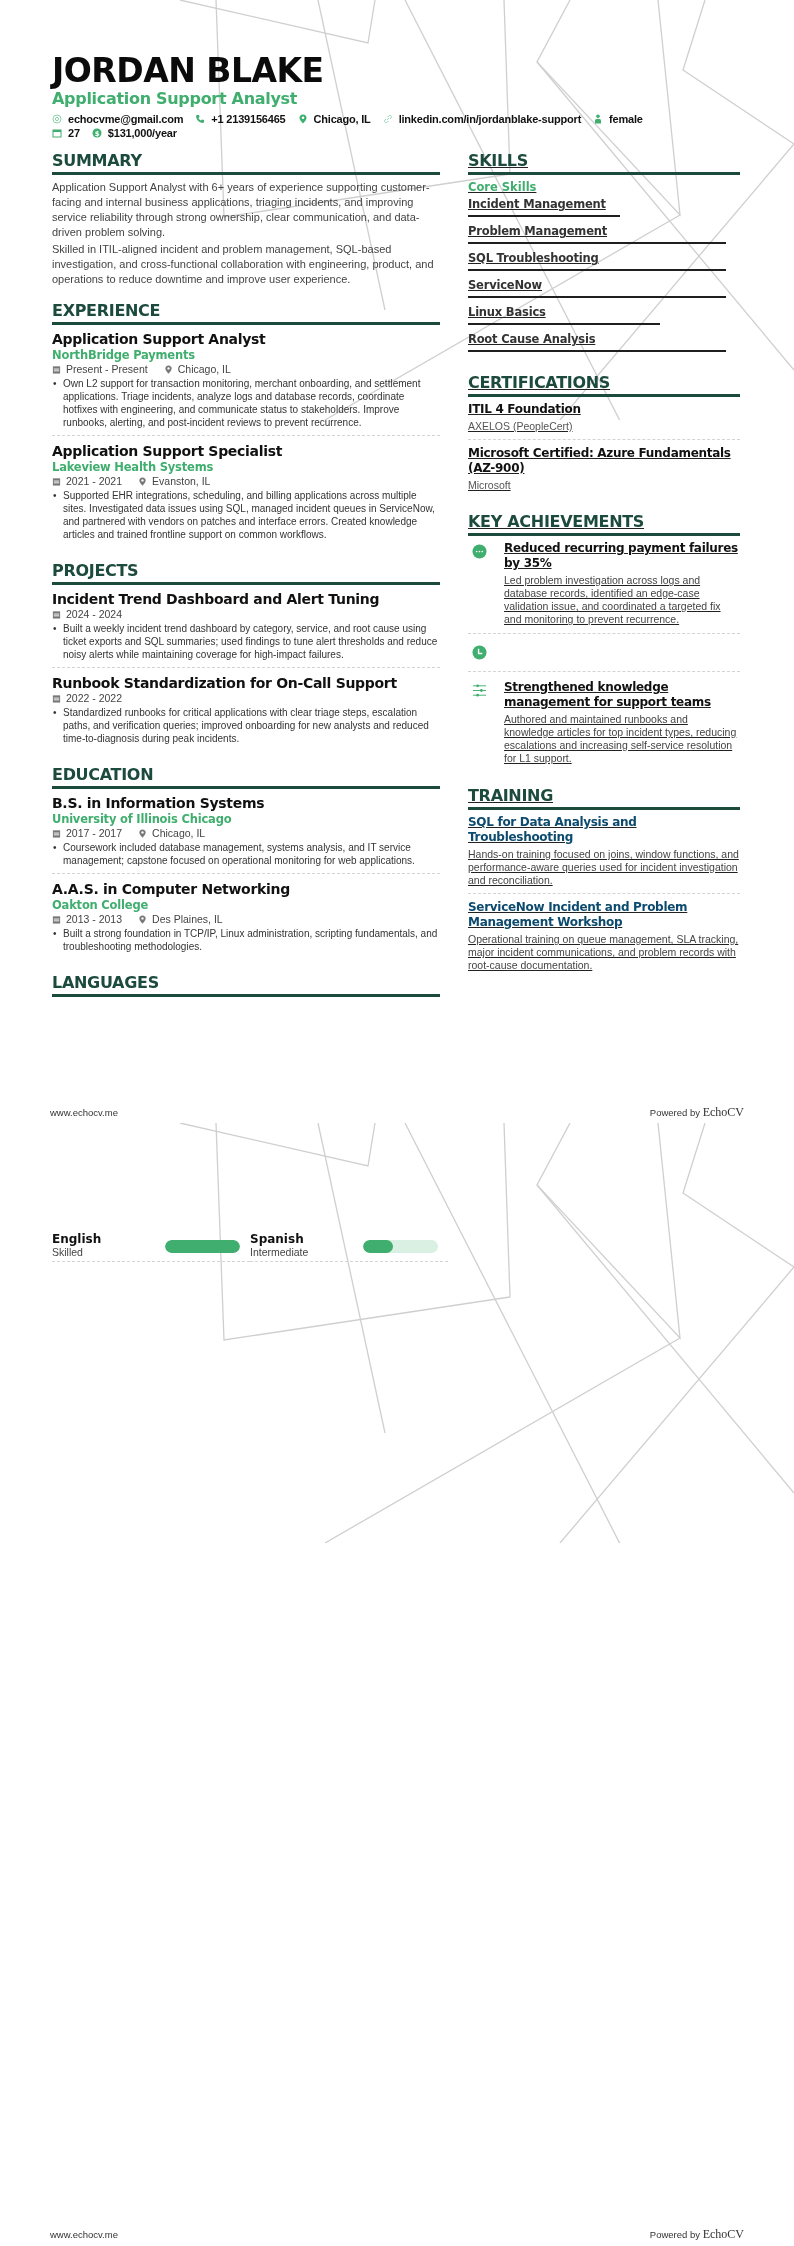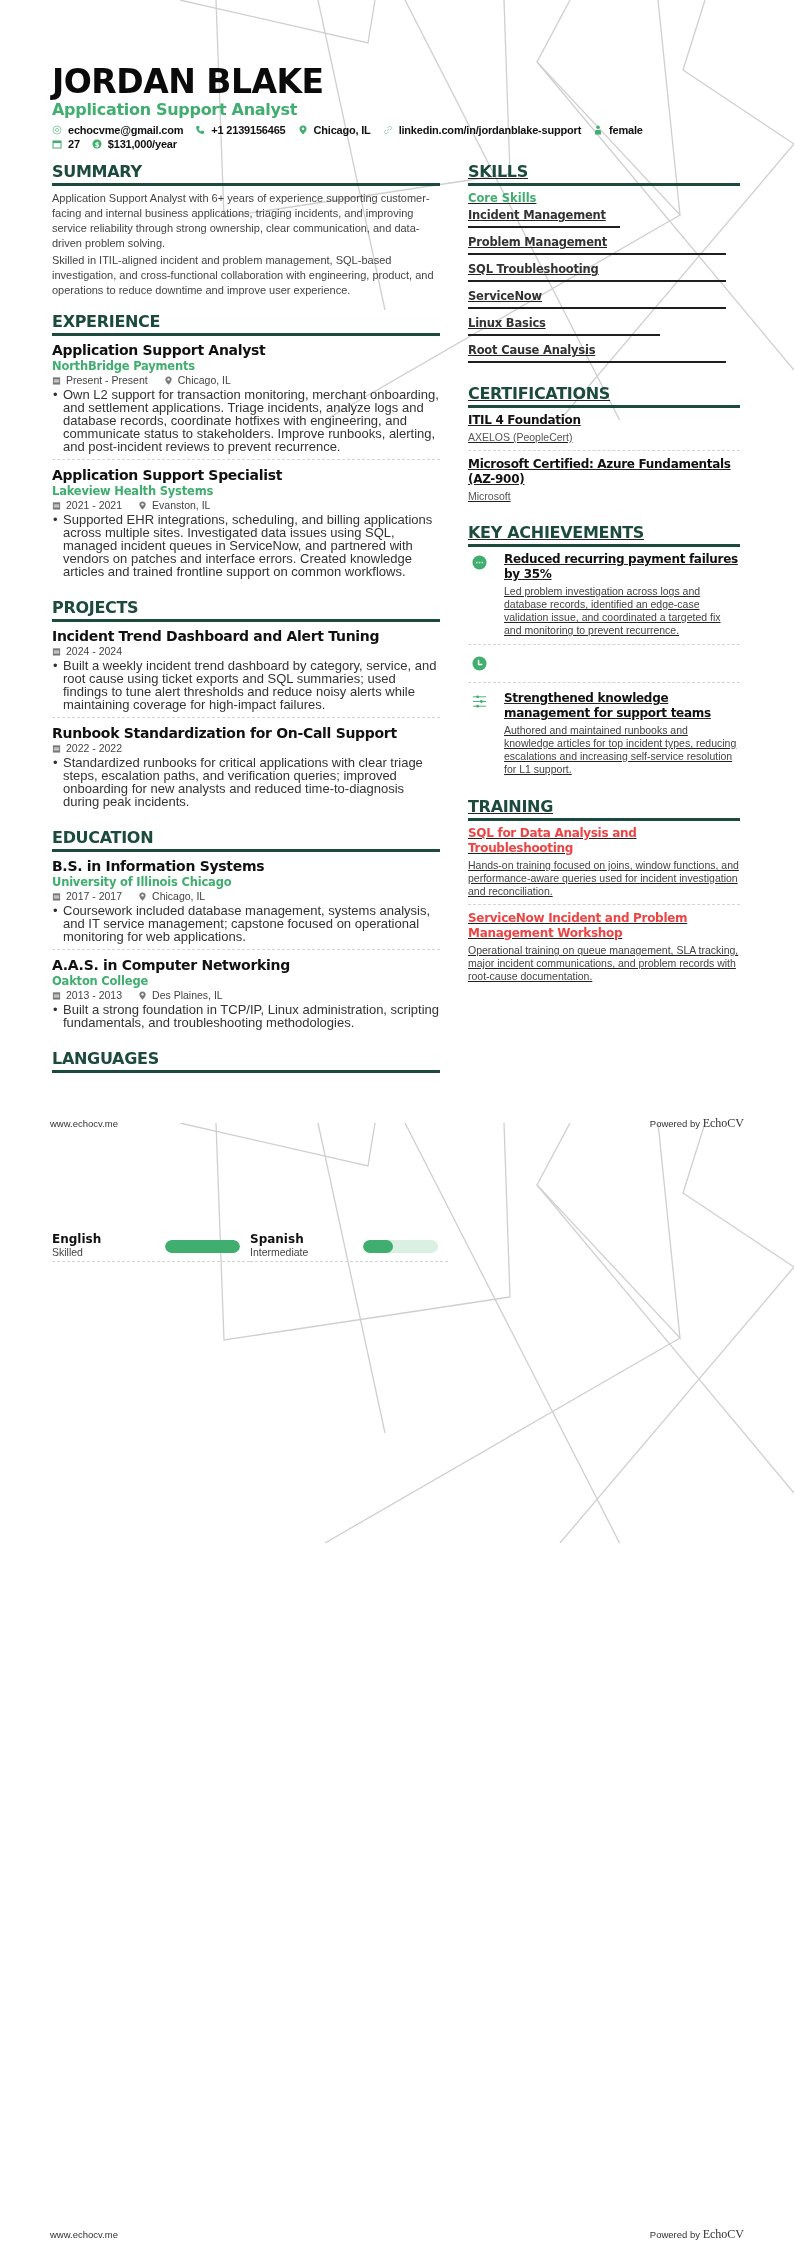--- a/index.html
+++ b/index.html
@@ -29,21 +29,21 @@
   .para + .para { margin-top: 2px; }
 
   .entry { padding-bottom: 6px; margin-bottom: 6px; border-bottom: 1px dashed #d4d4d4; }
   .entry:last-child { border-bottom: none; margin-bottom: 0; }
   .entry-title { font-family: "DejaVu Sans", sans-serif; font-weight: bold; font-size: 14px; color: #111; line-height: 18px; letter-spacing: -0.3px; }
   .entry-sub { font-family: "DejaVu Sans", sans-serif; font-weight: bold; font-size: 11.5px; color: #3fae6e; line-height: 15px; letter-spacing: -0.2px; }
   .meta { display: flex; align-items: center; font-size: 10.5px; color: #444; line-height: 13px; }
   .meta .mi { display: flex; align-items: center; margin-right: 16px; }
   .meta .mi svg { width: 9px; height: 9px; margin-right: 5px; }
   .bullets { list-style: none; margin-top: 1px; }
-  .bullets li { position: relative; padding-left: 11px; font-size: 13px; line-height: 13px; color: #333; }
+  .bullets li { position: relative; padding-left: 11px; font-size: 10px; line-height: 13px; color: #333; }
   .bullets li::before { content: "•"; position: absolute; left: 1px; top: 0; color: #333; }
 
   .skill-group-label { font-family: "DejaVu Sans", sans-serif; font-weight: bold; font-size: 11.5px; color: #3fae6e; line-height: 15px; margin-bottom: 2px; }
   .skills { display: flex; flex-wrap: wrap; flex-direction: column; }
   .skill { font-family: "DejaVu Sans", sans-serif; font-size: 11.5px; font-weight: bold; color: #333; padding-bottom: 4px; margin-right: 14px; margin-bottom: 7px; border-bottom: 2px solid #1f1f1f; line-height: 14px; letter-spacing: -0.2px; }
 
   .cert { padding-bottom: 6px; margin-bottom: 6px; border-bottom: 1px dashed #d4d4d4; }
   .cert:last-child { border-bottom: none; margin-bottom: 0; }
   .cert-name { font-family: "DejaVu Sans", sans-serif; font-weight: bold; font-size: 12px; color: #111; line-height: 15px; letter-spacing: -0.3px; }
   .cert-issuer { font-size: 10.5px; color: #555; line-height: 14px; margin-top: 2px; }
@@ -51,21 +51,21 @@
   .ach { display: flex; padding-bottom: 7px; margin-bottom: 8px; border-bottom: 1px dashed #d4d4d4; }
   .ach:last-child { border-bottom: none; margin-bottom: 0; }
   .ach-icon { width: 36px; flex: 0 0 36px; padding-top: 3px; padding-left: 4px; }
   .ach-icon svg { width: 15px; height: 15px; }
   .ach-body { flex: 1; }
   .ach-title { font-family: "DejaVu Sans", sans-serif; font-weight: bold; font-size: 12px; color: #111; line-height: 15px; letter-spacing: -0.3px; }
   .ach-desc { font-size: 10.5px; color: #444; line-height: 13px; margin-top: 3px; }
 
   .train { padding-bottom: 6px; margin-bottom: 6px; border-bottom: 1px dashed #d4d4d4; }
   .train:last-child { border-bottom: none; margin-bottom: 0; }
-  .train-name { font-family: "DejaVu Sans", sans-serif; font-weight: bold; font-size: 12px; color: #ef4444; line-height: 15px; letter-spacing: -0.3px; }
+  .train-name { font-family: "DejaVu Sans", sans-serif; font-weight: bold; font-size: 12px; color: #0c4a6e; line-height: 15px; letter-spacing: -0.3px; }
   .train-desc { font-size: 10.5px; color: #444; line-height: 13px; margin-top: 3px; }
 
   .footer { position: absolute; left: 50px; width: 694px; display: flex; justify-content: space-between; align-items: baseline; font-size: 9.5px; color: #333; }
   .footer .powered-brand { font-size: 12px; color: #333; font-family: Liberation Serif, serif; }
 
   .lang-row { position: absolute; left: 52px; top: 1232px; display: flex; }
   .lang { display: flex; align-items: flex-start; width: 198px; border-bottom: 1px dashed #d4d4d4; padding-bottom: 2px; margin-right: 0; }
   .lang-text { width: 113px; }
   .lang-name { font-family: "DejaVu Sans", sans-serif; font-weight: bold; font-size: 12px; color: #111; line-height: 14px; }
   .lang-level { font-size: 10.5px; color: #444; line-height: 13px; }
@@ -92,21 +92,21 @@
   <polyline points="216,0 224,217 510,174 504,0"></polyline>
   <polyline points="318,0 385,310"></polyline>
   <polyline points="405,0 640,460"></polyline>
   <polyline points="570,0 537,62 680,215 658,0"></polyline>
   <polyline points="680,215 325,420"></polyline>
   <polyline points="537,62 794,370"></polyline>
   <polyline points="705,0 683,70 794,144"></polyline>
   <polyline points="794,144 560,420"></polyline>
 </svg>
 
-<div class="page" style="top:12px; height:1123px;">
+<div class="page" style="top:1px; height:1123px;">
 
   <div class="header">
     <div class="name">JORDAN BLAKE</div>
     <div class="title">Application Support Analyst</div>
     <div class="contacts">
       <div class="contact">
         <span class="ic">
             <svg viewBox="0 0 10 10">
               <circle cx="5" cy="5" r="4" fill="none" stroke="#8fd1aa" stroke-width="1"></circle>
               <circle cx="5" cy="5" r="1.6" fill="none" stroke="#8fd1aa" stroke-width="1"></circle>

